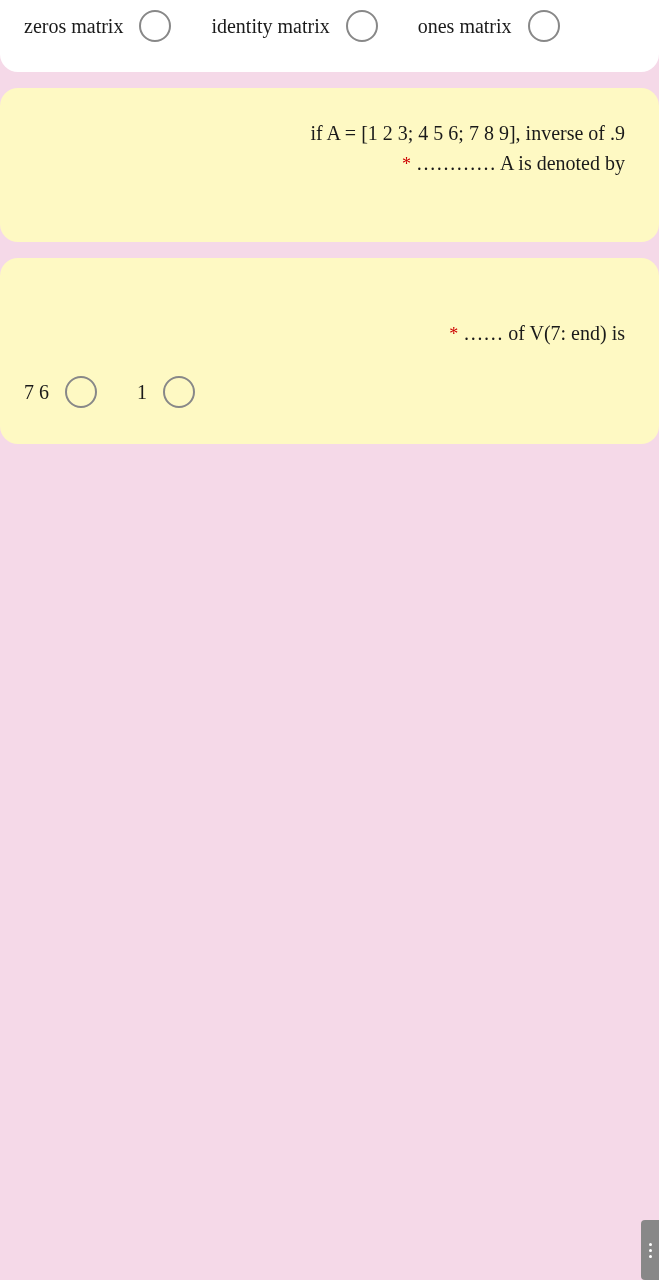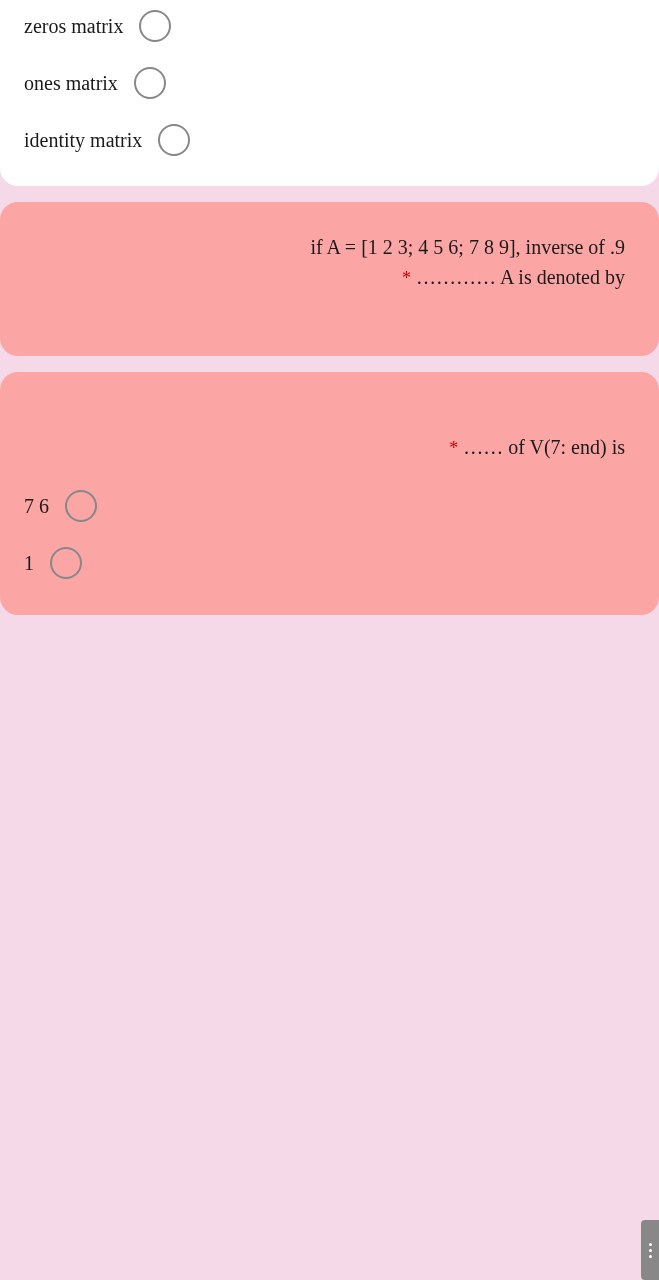--- a/index.html
+++ b/index.html
@@ -13,21 +13,21 @@
       min-height: 1280px;
       background-color: #f5d9e8;
       font-family: 'Georgia', serif;
       display: flex;
       flex-direction: column;
       align-items: center;
       padding: 0;
     }
 
     .card {
-      background-color: #fca5a5;
+      background-color: #fef9c3;
       border-radius: 18px;
       width: 100%;
       padding: 30px 24px 36px 24px;
       margin-bottom: 16px;
     }
 
     .question-text {
       font-size: 20px;
       color: #1a1a1a;
       line-height: 1.5;
@@ -36,23 +36,22 @@
       padding-right: 10px;
     }
 
     .question-text .asterisk {
       color: #cc0000;
       font-size: 18px;
     }
 
     .options-list {
       display: flex;
-      flex-direction: column;
       align-items: flex-start;
-      gap: 25px;
+      gap: 40px;
       padding-right: 10px;
     }
 
     .option-row {
       display: flex;
       align-items: center;
       gap: 16px;
     }
 
     .option-label {
@@ -116,25 +115,25 @@
 </head>
 <body>
 
 <div class="top-partial">
   <div class="options-list">
     <div class="option-row">
       <span class="option-label">zeros matrix</span>
       <input type="radio" class="radio-circle" name="q1" style="">
     </div>
     <div class="option-row">
-      <span class="option-label">ones matrix</span>
+      <span class="option-label">identity matrix</span>
       <input type="radio" class="radio-circle" name="q1" style="">
     </div>
     <div class="option-row">
-      <span class="option-label">identity matrix</span>
+      <span class="option-label">ones matrix</span>
       <input type="radio" class="radio-circle" name="q1" style="">
     </div>
   </div>
 </div>
 
 <div class="card">
   <div class="question-text">
     <span>if A = [1 2 3; 4 5 6; 7 8 9], inverse of .9</span><br>
     <span class="asterisk">*</span>
     <span> ………… A is denoted by</span>

